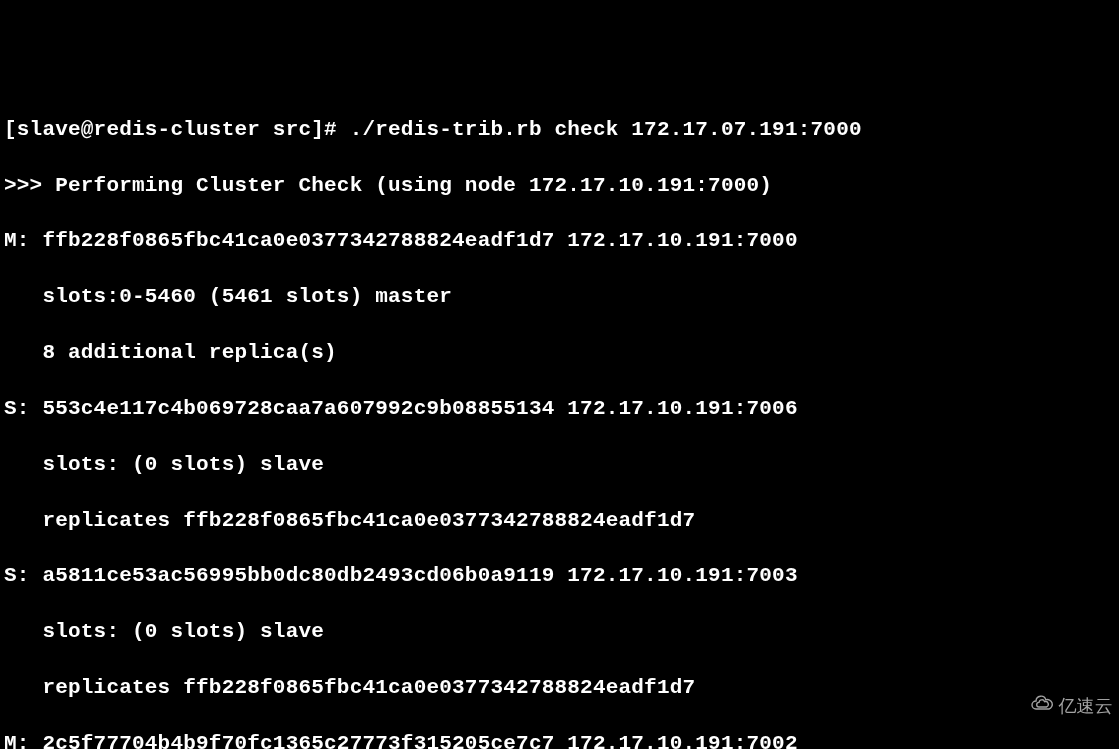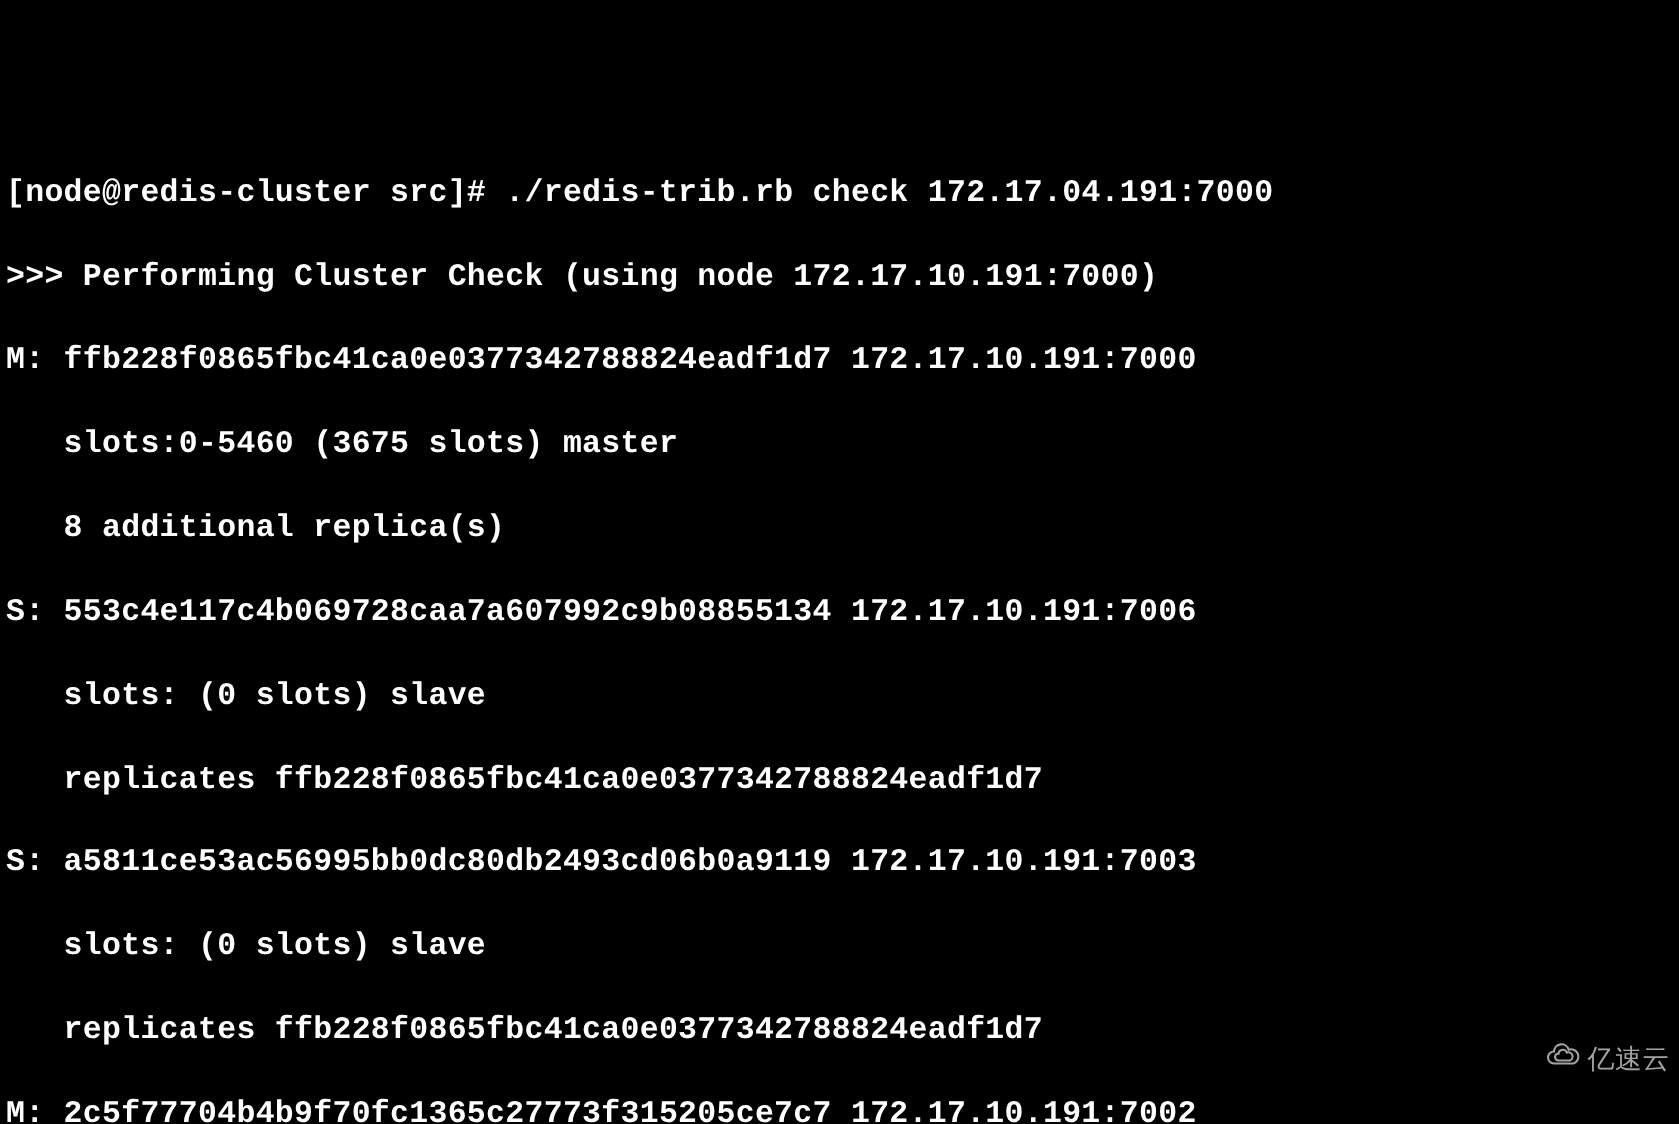--- a/index.html
+++ b/index.html
@@ -41,24 +41,24 @@
     }
     .cloud-icon {
       display: inline-block;
     }
   </style>
 </head>
 <body>
 
 
 
-<span class="line"><span>[node@redis-cluster src]# </span><span>./redis-trib.rb check 172.17.04.191:7000</span></span>
+<span class="line"><span>[slave@redis-cluster src]# </span><span>./redis-trib.rb check 172.17.07.191:7000</span></span>
 <span class="line">&gt;&gt;&gt; Performing Cluster Check (using node 172.17.10.191:7000)</span>
 <span class="line">M: ffb228f0865fbc41ca0e0377342788824eadf1d7 172.17.10.191:7000</span>
-<span class="line">   slots:0-5460 (3675 slots) master</span>
+<span class="line">   slots:0-5460 (5461 slots) master</span>
 <span class="line">   8 additional replica(s)</span>
 <span class="line">S: 553c4e117c4b069728caa7a607992c9b08855134 172.17.10.191:7006</span>
 <span class="line">   slots: (0 slots) slave</span>
 <span class="line">   replicates ffb228f0865fbc41ca0e0377342788824eadf1d7</span>
 <span class="line">S: a5811ce53ac56995bb0dc80db2493cd06b0a9119 172.17.10.191:7003</span>
 <span class="line">   slots: (0 slots) slave</span>
 <span class="line">   replicates ffb228f0865fbc41ca0e0377342788824eadf1d7</span>
 <span class="line">M: 2c5f77704b4b9f70fc1365c27773f315205ce7c7 172.17.10.191:7002</span>
 
 

